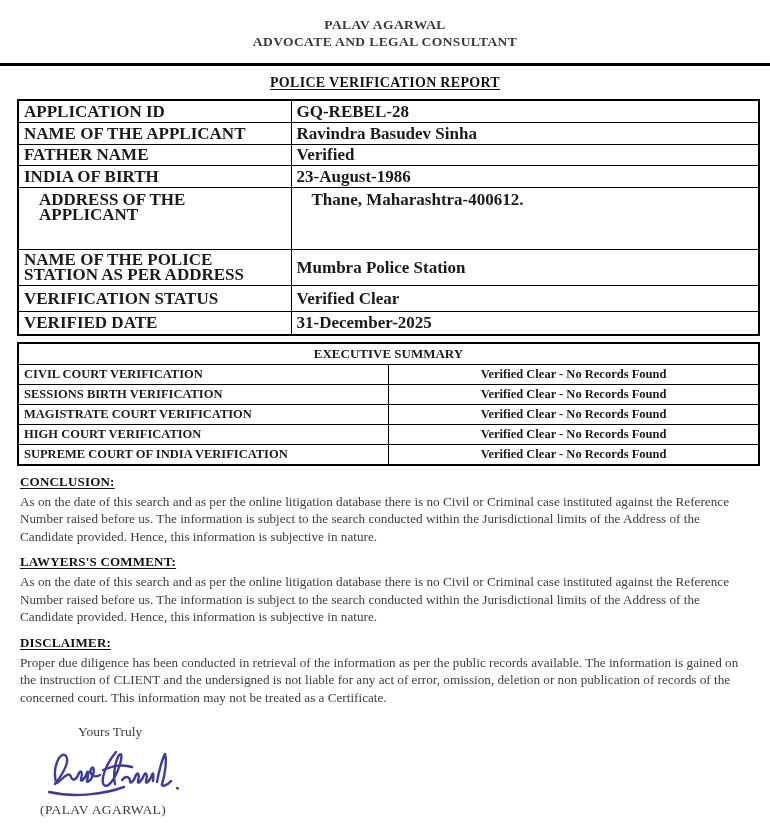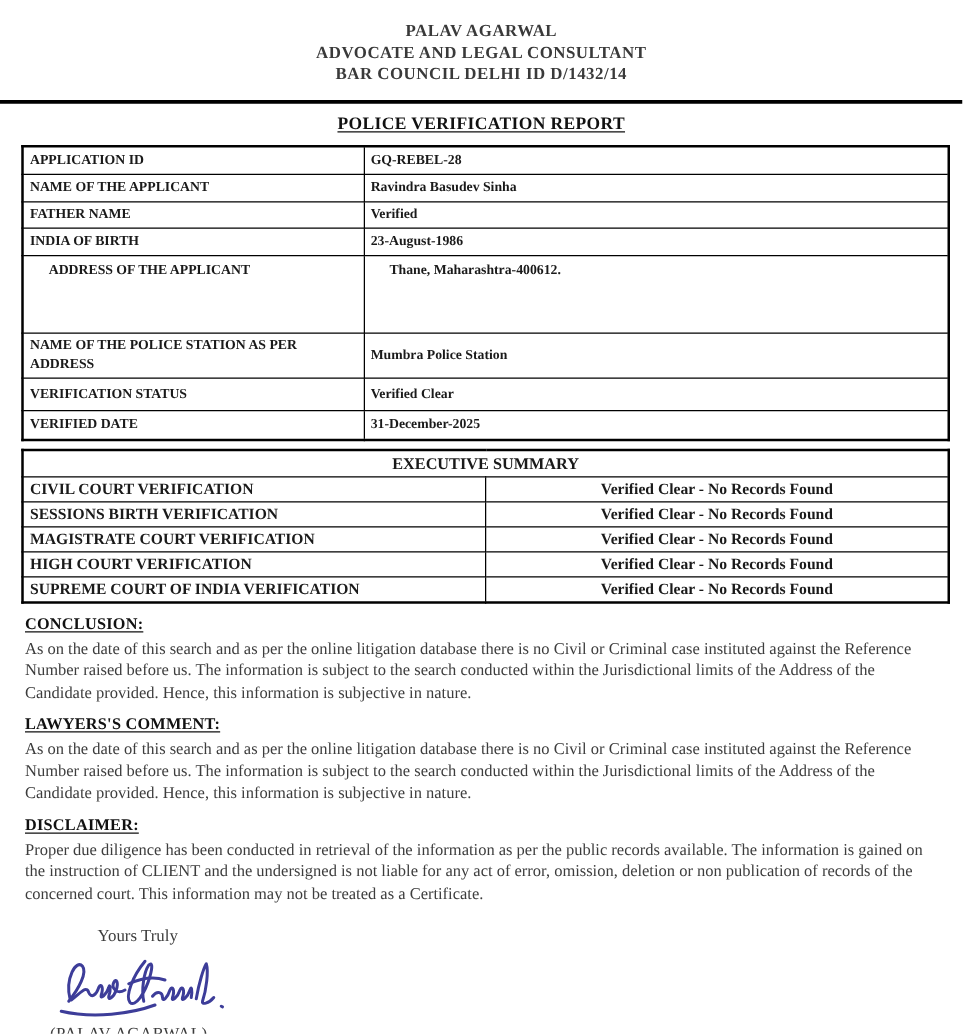--- a/index.html
+++ b/index.html
@@ -36,21 +36,21 @@
   }
 
   
   table { border-collapse: collapse; table-layout: fixed; }
   .doc-table {
     margin: 8px auto 0 17px; width: 743px;
     border: 2px solid #000;
   }
   .doc-table td {
     border: 1.5px solid #000;
-    font-size: 11px; font-weight: bold; color: #1a1a1a;
+    font-size: 17px; font-weight: bold; color: #1a1a1a;
     padding: 2px 5px; vertical-align: middle; line-height: 15px;
   }
   .doc-table td.lbl { width: 273px; }
   .row-address td { vertical-align: top; padding-top: 4px; padding-left: 20px; }
   .row-vdate td.val { vertical-align: top; padding-top: 3px; }
 
   .summary-table { margin: 6px auto 0 17px; width: 743px; border: 2px solid #000; }
   .summary-table td, .summary-table th {
     border: 1.5px solid #000;
     font-size: 12.5px; font-weight: bold; color: #1a1a1a;
@@ -81,21 +81,20 @@
   .signer-name { margin: 2px 0 0 40px; font-size: 13.5px; color: #3d3d3d; letter-spacing: 0.4px; }
 </style>
 </head>
 <body>
 
 <div class="page">
 
   <div class="letterhead">
     <div class="lh-line">PALAV AGARWAL</div>
     <div class="lh-line">ADVOCATE AND LEGAL CONSULTANT</div>
-    <div class="lh-line">BAR COUNCIL DELHI ID D/1432/14</div>
   </div>
 
 
   <div class="top-rule"></div>
 
   <div class="report-title">POLICE VERIFICATION REPORT</div>
 
   <table class="doc-table">
     <tbody>
         <tr style="height:22px;">

